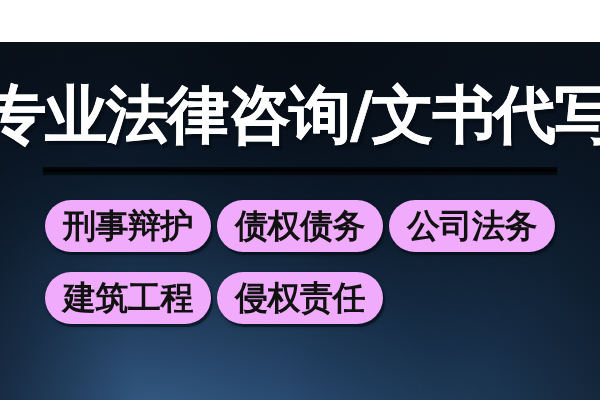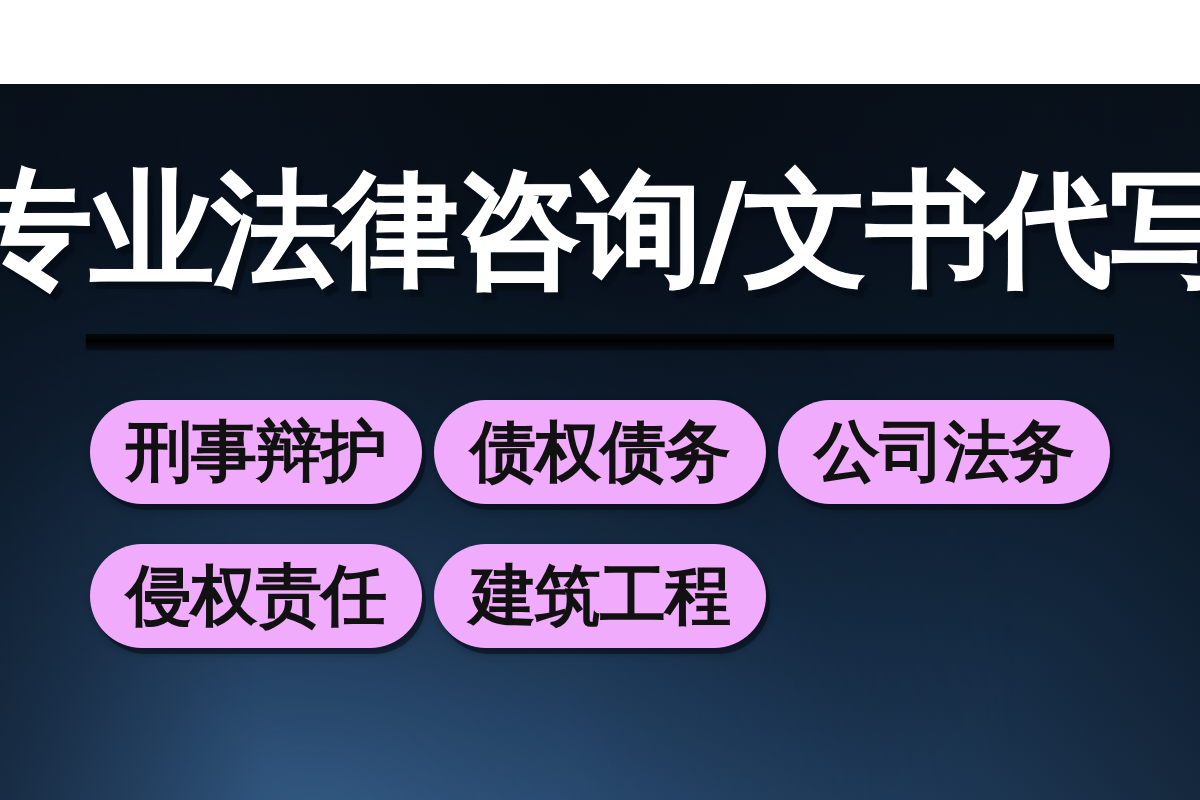--- a/index.html
+++ b/index.html
@@ -177,24 +177,24 @@
       </div>
 
 
 
 
       <div class="pill">
         <span class="pill-label">公司法务</span>
       </div>
 
       <div class="pill">
+        <span class="pill-label">建筑工程</span>
+      </div>
+
+      <div class="pill">
         <span class="pill-label">侵权责任</span>
-      </div>
-
-      <div class="pill">
-        <span class="pill-label">建筑工程</span>
       </div>
 
 
     </div>
 
   </div>
 </div>
 
 </body></html>

